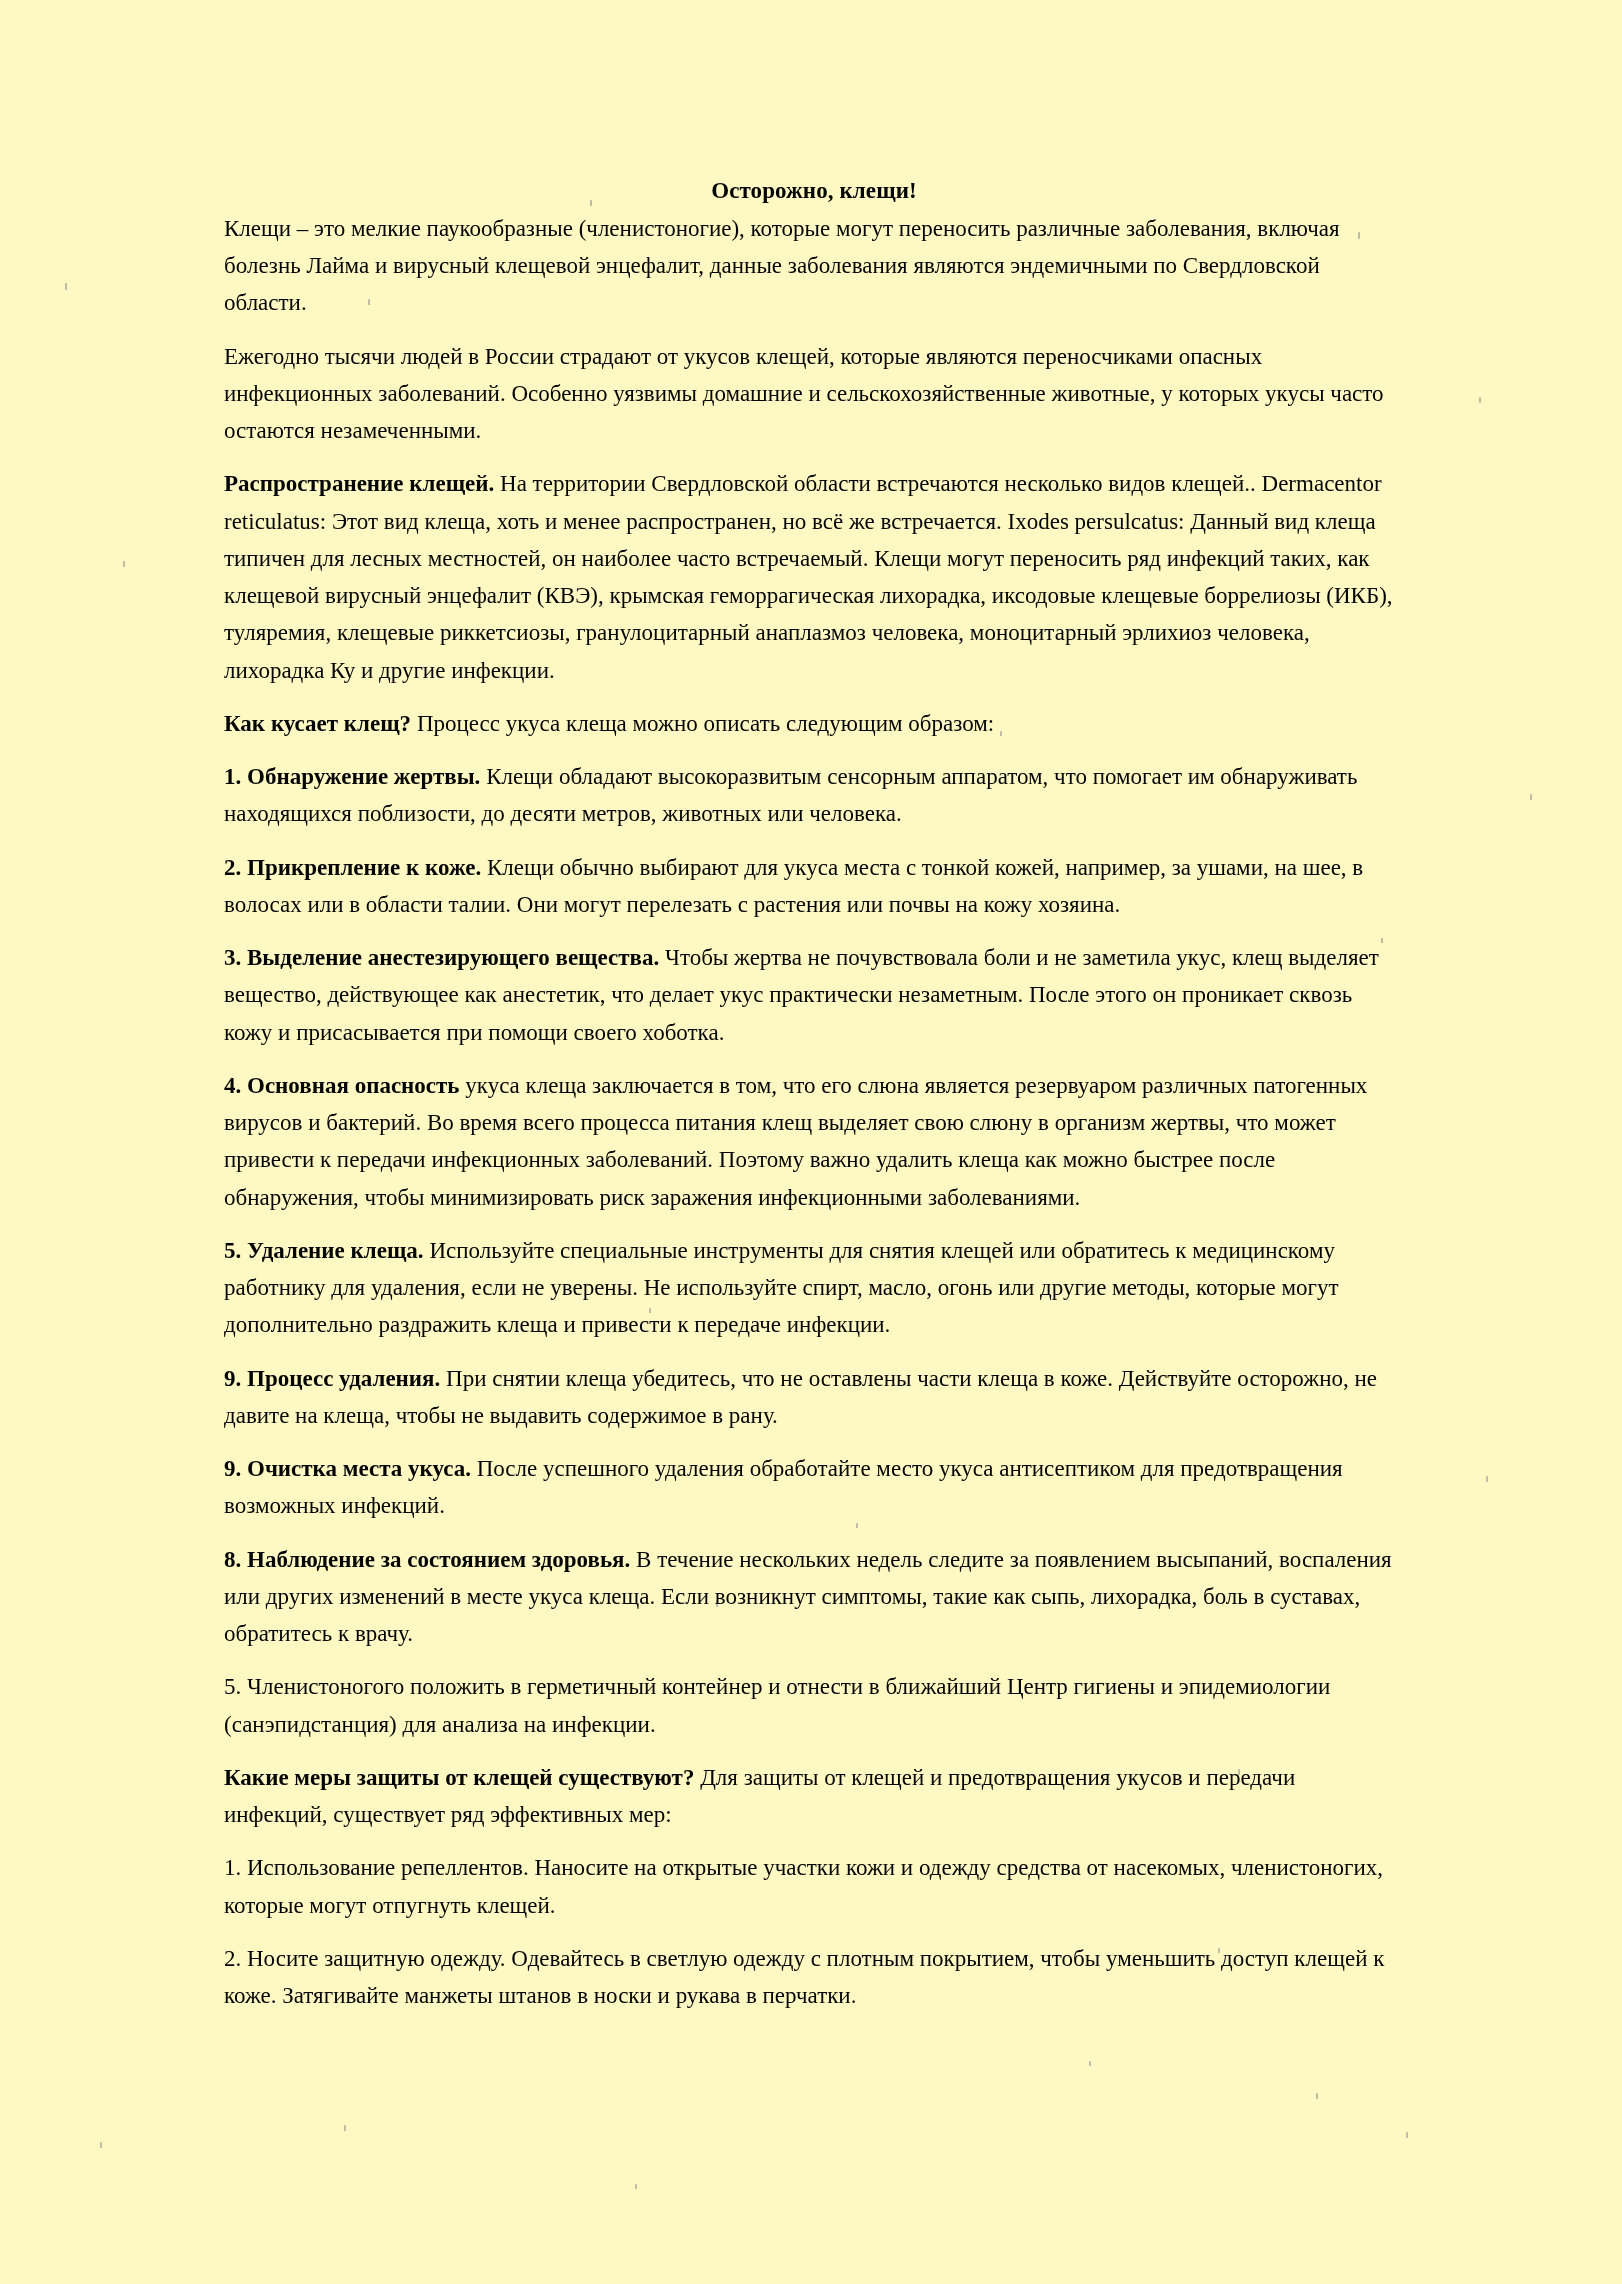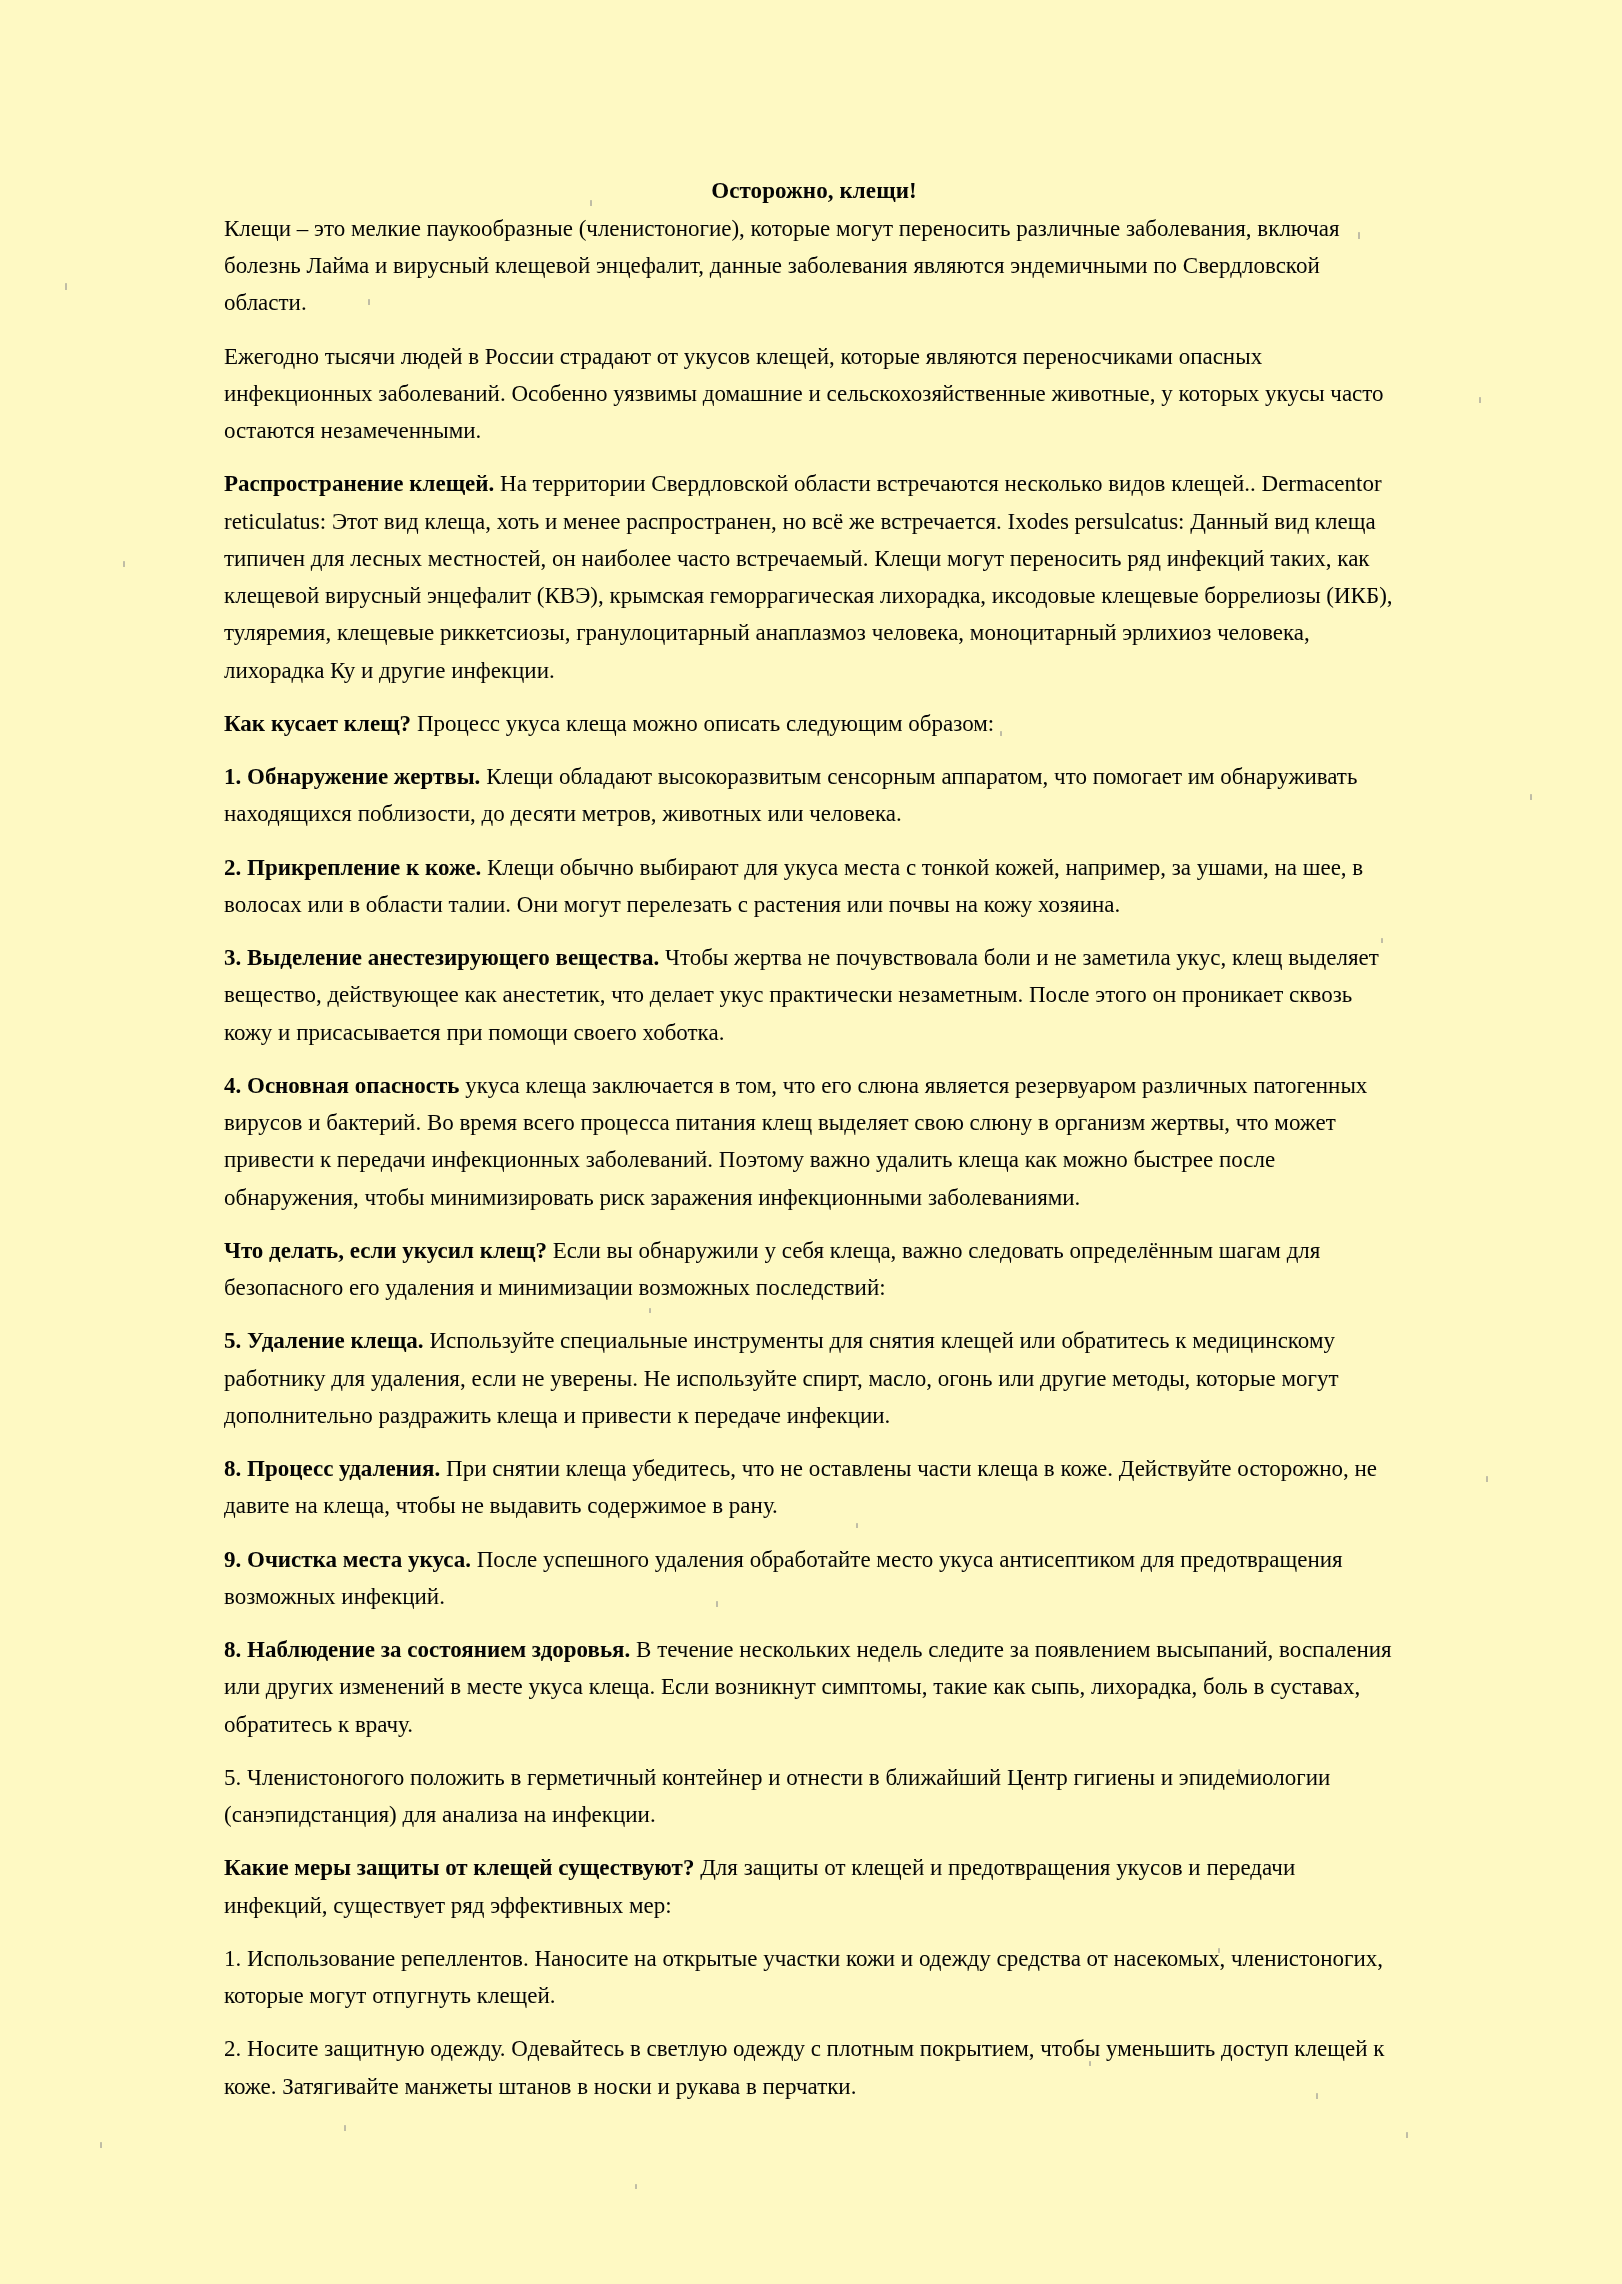--- a/index.html
+++ b/index.html
@@ -98,23 +98,22 @@
     <div class="doc-title">Осторожно, клещи!</div>
     <div class="blocks">
         <p class="para"><span class="run">Клещи – это мелкие паукообразные (членистоногие), которые могут переносить различные заболевания, включая болезнь Лайма и вирусный клещевой энцефалит, данные заболевания являются эндемичными по Свердловской области.</span></p>
         <p class="para"><span class="run">Ежегодно тысячи людей в России страдают от укусов клещей, которые являются переносчиками опасных инфекционных заболеваний. Особенно уязвимы домашние и сельскохозяйственные животные, у которых укусы часто остаются незамеченными.</span></p>
         <p class="para"><span class="lead">Распространение клещей.</span><span class="run"> На территории Свердловской области встречаются несколько видов клещей.. Dermacentor reticulatus: Этот вид клеща, хоть и менее распространен, но всё же встречается. Ixodes persulcatus: Данный вид клеща типичен для лесных местностей, он наиболее часто встречаемый. Клещи могут переносить ряд инфекций таких, как клещевой вирусный энцефалит (КВЭ), крымская геморрагическая лихорадка, иксодовые клещевые боррелиозы (ИКБ), туляремия, клещевые риккетсиозы, гранулоцитарный анаплазмоз человека, моноцитарный эрлихиоз человека, лихорадка Ку и другие инфекции.</span></p>
         <p class="para"><span class="lead">Как кусает клещ?</span><span class="run"> Процесс укуса клеща можно описать следующим образом:</span></p>
         <p class="para"><span class="lead">1. Обнаружение жертвы.</span><span class="run"> Клещи обладают высокоразвитым сенсорным аппаратом, что помогает им обнаруживать находящихся поблизости, до десяти метров, животных или человека.</span></p>
         <p class="para"><span class="lead">2. Прикрепление к коже.</span><span class="run"> Клещи обычно выбирают для укуса места с тонкой кожей, например, за ушами, на шее, в волосах или в области талии. Они могут перелезать с растения или почвы на кожу хозяина.</span></p>
         <p class="para"><span class="lead">3. Выделение анестезирующего вещества.</span><span class="run"> Чтобы жертва не почувствовала боли и не заметила укус, клещ выделяет вещество, действующее как анестетик, что делает укус практически незаметным. После этого он проникает сквозь кожу и присасывается при помощи своего хоботка.</span></p>
         <p class="para"><span class="lead">4. Основная опасность</span><span class="run"> укуса клеща заключается в том, что его слюна является резервуаром различных патогенных вирусов и бактерий. Во время всего процесса питания клещ выделяет свою слюну в организм жертвы, что может привести к передачи инфекционных заболеваний. Поэтому важно удалить клеща как можно быстрее после обнаружения, чтобы минимизировать риск заражения инфекционными заболеваниями.</span></p>
-        <p class="para"><span class="lead">Что делать, если укусил клещ?</span><span class="run"> Если вы обнаружили у себя клеща, важно следовать определённым шагам для безопасного его удаления и минимизации возможных последствий:</span></p>
         <p class="para"><span class="lead">5. Удаление клеща.</span><span class="run"> Используйте специальные инструменты для снятия клещей или обратитесь к медицинскому работнику для удаления, если не уверены. Не используйте спирт, масло, огонь или другие методы, которые могут дополнительно раздражить клеща и привести к передаче инфекции.</span></p>
-        <p class="para"><span class="lead">8. Процесс удаления.</span><span class="run"> При снятии клеща убедитесь, что не оставлены части клеща в коже. Действуйте осторожно, не давите на клеща, чтобы не выдавить содержимое в рану.</span></p>
+        <p class="para"><span class="lead">9. Процесс удаления.</span><span class="run"> При снятии клеща убедитесь, что не оставлены части клеща в коже. Действуйте осторожно, не давите на клеща, чтобы не выдавить содержимое в рану.</span></p>
         <p class="para"><span class="lead">9. Очистка места укуса.</span><span class="run"> После успешного удаления обработайте место укуса антисептиком для предотвращения возможных инфекций.</span></p>
         <p class="para"><span class="lead">8. Наблюдение за состоянием здоровья.</span><span class="run"> В течение нескольких недель следите за появлением высыпаний, воспаления или других изменений в месте укуса клеща. Если возникнут симптомы, такие как сыпь, лихорадка, боль в суставах, обратитесь к врачу.</span></p>
         <p class="para"><span class="run">5. Членистоногого положить в герметичный контейнер и отнести в ближайший Центр гигиены и эпидемиологии (санэпидстанция) для анализа на инфекции.</span></p>
         <p class="para"><span class="lead">Какие меры защиты от клещей существуют?</span><span class="run"> Для защиты от клещей и предотвращения укусов и передачи инфекций, существует ряд эффективных мер:</span></p>
         <p class="para"><span class="run">1. Использование репеллентов. Наносите на открытые участки кожи и одежду средства от насекомых, членистоногих, которые могут отпугнуть клещей.</span></p>
         <p class="para"><span class="run">2. Носите защитную одежду. Одевайтесь в светлую одежду с плотным покрытием, чтобы уменьшить доступ клещей к коже. Затягивайте манжеты штанов в носки и рукава в перчатки.</span></p>
       </div>
   </div>
 
 </div>

